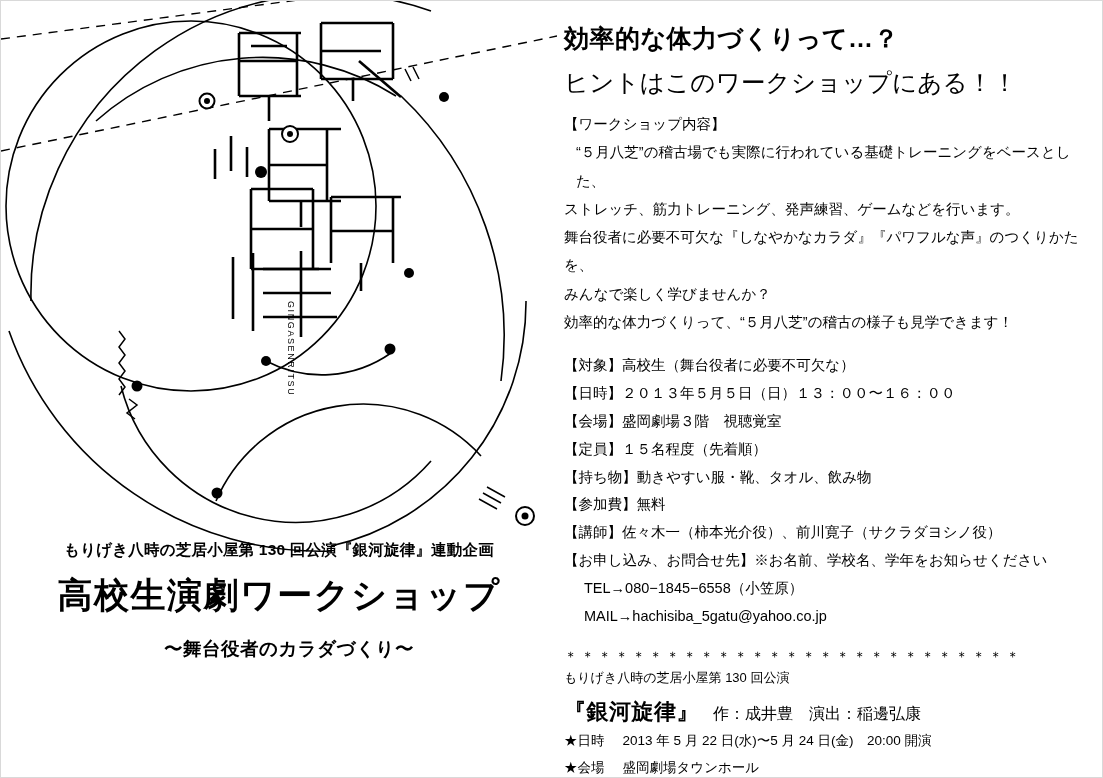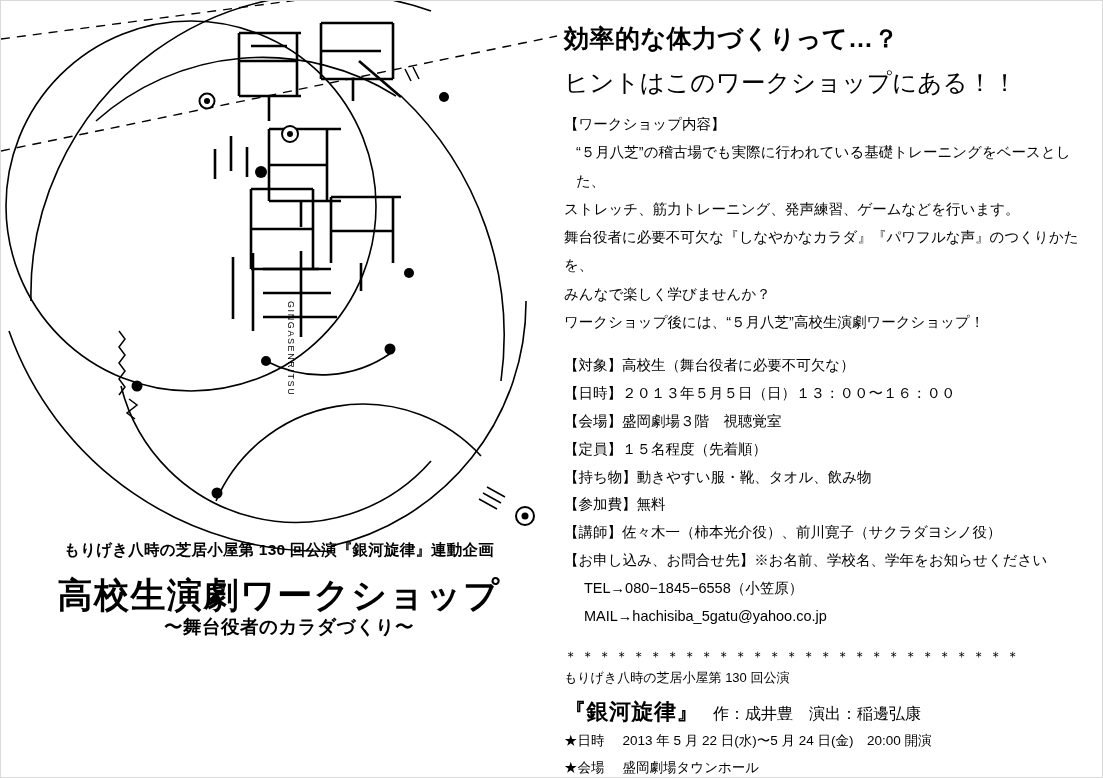--- a/index.html
+++ b/index.html
@@ -59,20 +59,21 @@
   }
   .caption-title {
     margin-top: 16px;
     font-size: 35px;
     font-weight: bold;
     letter-spacing: 1.5px;
     line-height: 1.1;
     white-space: nowrap;
   }
   .caption-sub {
+    margin-top: 22px;
     font-size: 18.5px;
     font-weight: bold;
     letter-spacing: 0.5px;
     white-space: nowrap;
     padding-left: 20px;
   }
 
   
   .right-panel {
     position: absolute;
@@ -267,21 +268,21 @@
 
     <div class="headline1">効率的な体力づくりって…？</div>
     <div class="headline2">ヒントはこのワークショップにある！！</div>
 
     <div class="section-label">【ワークショップ内容】</div>
     <div class="body-lines">
       <div class="indent">“５月八芝”の稽古場でも実際に行われている基礎トレーニングをベースとした、</div>
       <div>ストレッチ、筋力トレーニング、発声練習、ゲームなどを行います。</div>
       <div>舞台役者に必要不可欠な『しなやかなカラダ』『パワフルな声』のつくりかたを、</div>
       <div>みんなで楽しく学びませんか？</div>
-      <div>ワークショップ後には、“５月八芝”高校生演劇ワークショップ！</div>
+      <div>効率的な体力づくりって、“５月八芝”の稽古の様子も見学できます！</div>
     </div>
 
     <div class="spacer-sm"></div>
 
     <div class="detail-list">
       <div>【対象】高校生（舞台役者に必要不可欠な）</div>
       <div>【日時】２０１３年５月５日（日）１３：００〜１６：００</div>
       <div>【会場】盛岡劇場３階　視聴覚室</div>
       <div>【定員】１５名程度（先着順）</div>
       <div>【持ち物】動きやすい服・靴、タオル、飲み物</div>

